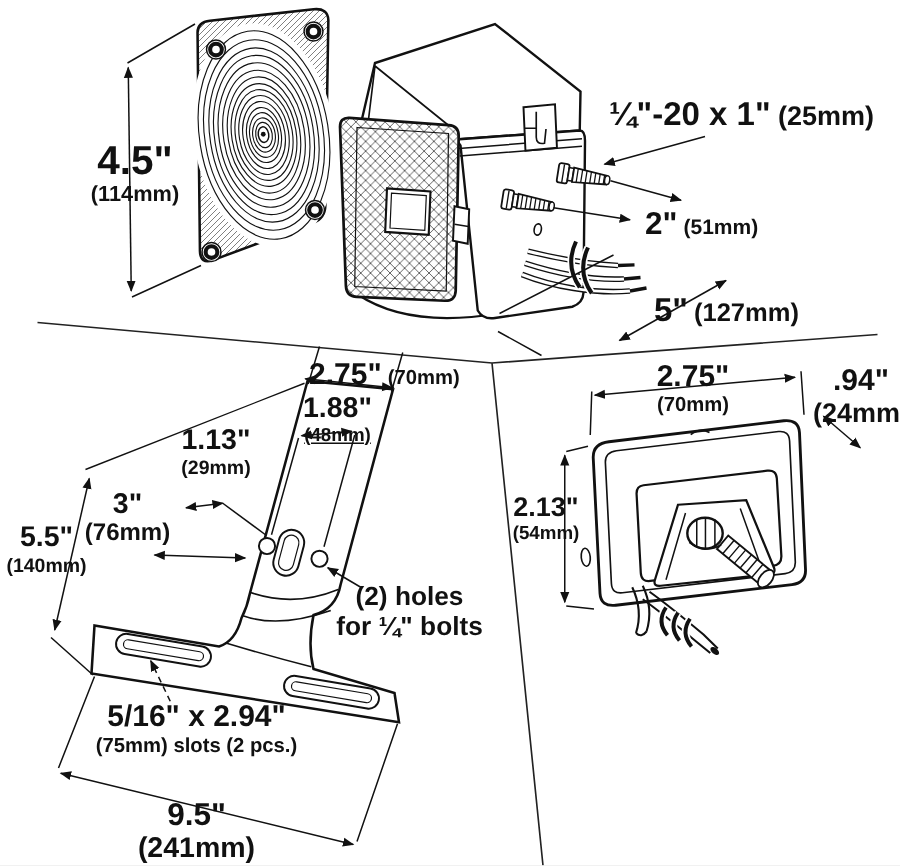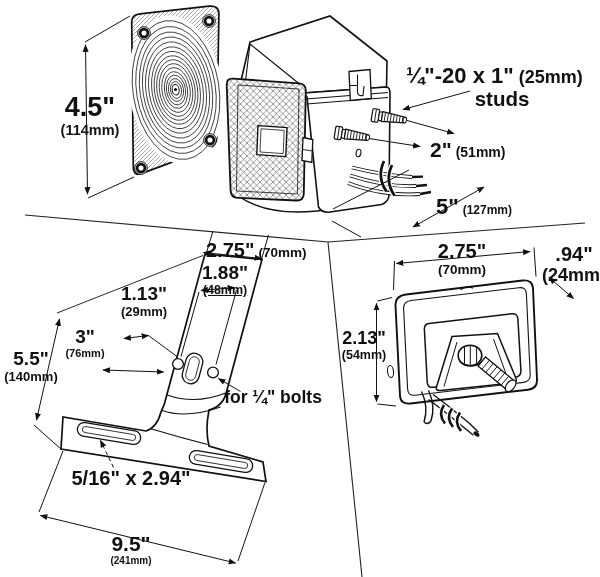--- a/index.html
+++ b/index.html
@@ -217,69 +217,70 @@
 <div class="lbl stack" style="left:48px;top:94px;width:84px;">
   <span style="font-size:27px;">4.5"</span>
   <span class="mm" style="font-size:14.5px;text-align:center;">(114mm)</span>
 </div>
 
 <div class="lbl" style="left:406px;top:65px;width:192px;">
   <div class="row">
     <span style="font-size:22px;">¼"-20 x 1"</span>
     <span class="mm" style="font-size:18px;">(25mm)</span>
   </div>
-  <div style="font-size:20.5px;text-align:center;margin-top:2px;">studs</div>
 </div>
 
 <div class="lbl inline" style="left:430px;top:139px;">
   <span style="font-size:21px;">2"</span>
   <span class="mm" style="font-size:14px;">(51mm)</span>
 </div>
 
 <div class="lbl inline" style="left:436px;top:196px;">
   <span style="font-size:22px;">5"</span>
-  <span class="mm" style="font-size:12px;">(127mm)</span>
+  <span class="mm" style="font-size:17px;">(127mm)</span>
 </div>
 
 <div class="lbl inline" style="left:206px;top:240px;">
   <span style="font-size:20px;">2.75"</span>
   <span class="mm" style="font-size:13.5px;">(70mm)</span>
 </div>
 
 <div class="lbl stack" style="left:194px;top:263px;width:62px;">
   <span style="font-size:19px;">1.88"</span>
   <span class="mm" style="font-size:12.5px;text-decoration:underline;">(48mm)</span>
 </div>
 
 <div class="lbl stack" style="left:112px;top:284px;width:64px;">
   <span style="font-size:19px;">1.13"</span>
   <span class="mm" style="font-size:13px;">(29mm)</span>
 </div>
 
 <div class="lbl stack" style="left:58px;top:327px;width:54px;">
   <span style="font-size:19px;">3"</span>
-  <span class="mm" style="font-size:11px;">(76mm)</span>
+  <span class="mm" style="font-size:16px;">(76mm)</span>
 </div>
 
 <div class="lbl stack" style="left:-4px;top:349px;width:70px;">
   <span style="font-size:19px;">5.5"</span>
   <span class="mm" style="font-size:13px;">(140mm)</span>
 </div>
 
 <div class="lbl stack" style="left:214px;top:387px;width:118px;line-height:1.15;">
+  <span style="font-size:17.5px;">(2) holes</span>
   <span style="font-size:17.5px;">for ¼" bolts</span>
 </div>
 
 <div class="lbl stack" style="left:50px;top:468px;width:162px;">
   <span style="font-size:20px;">5/16" x 2.94"</span>
+  <span class="mm" style="font-size:13.5px;">(75mm) slots (2 pcs.)</span>
 </div>
 
 <div class="lbl stack" style="left:96px;top:533px;width:70px;">
   <span style="font-size:21px;">9.5"</span>
-  <span class="mm" style="font-size:10px;">(241mm)</span>
+  <span class="mm" style="font-size:19px;">(241mm)</span>
 </div>
 
 <div class="lbl stack" style="left:427px;top:241px;width:70px;">
   <span style="font-size:20px;">2.75"</span>
   <span class="mm" style="font-size:13.5px;">(70mm)</span>
 </div>
 
 <div class="lbl stack" style="left:546px;top:244px;width:56px;">
   <span style="font-size:20px;">.94"</span>
   <span class="mm" style="font-size:18px;">(24mm)</span>

